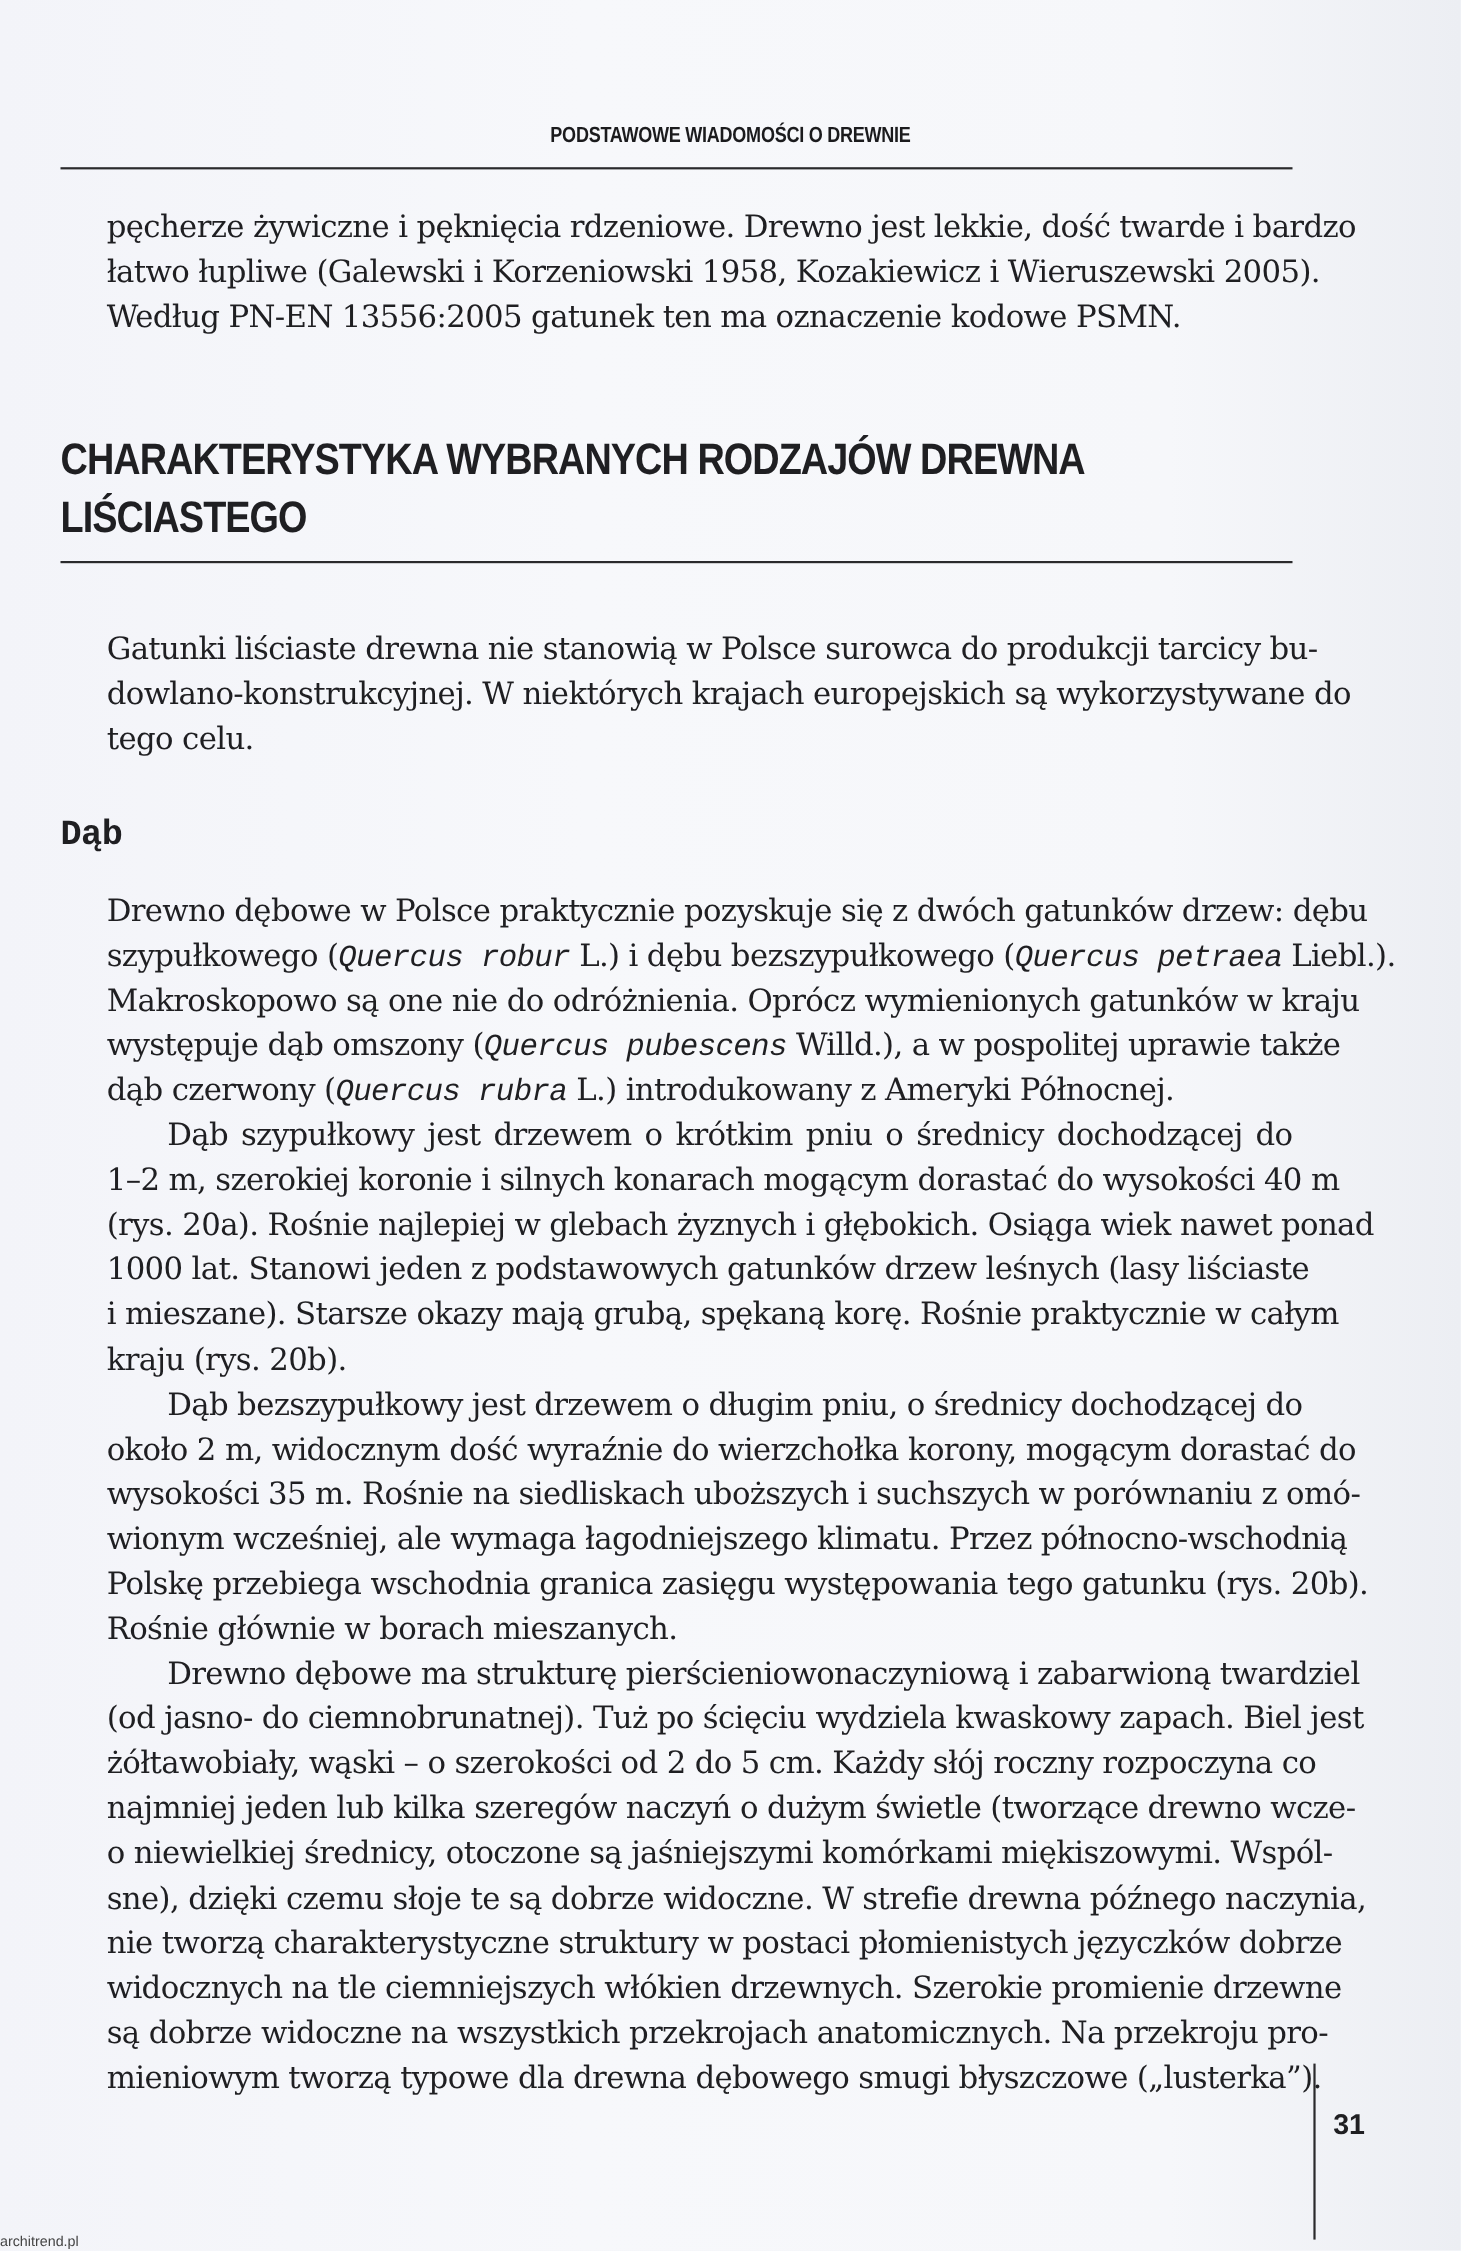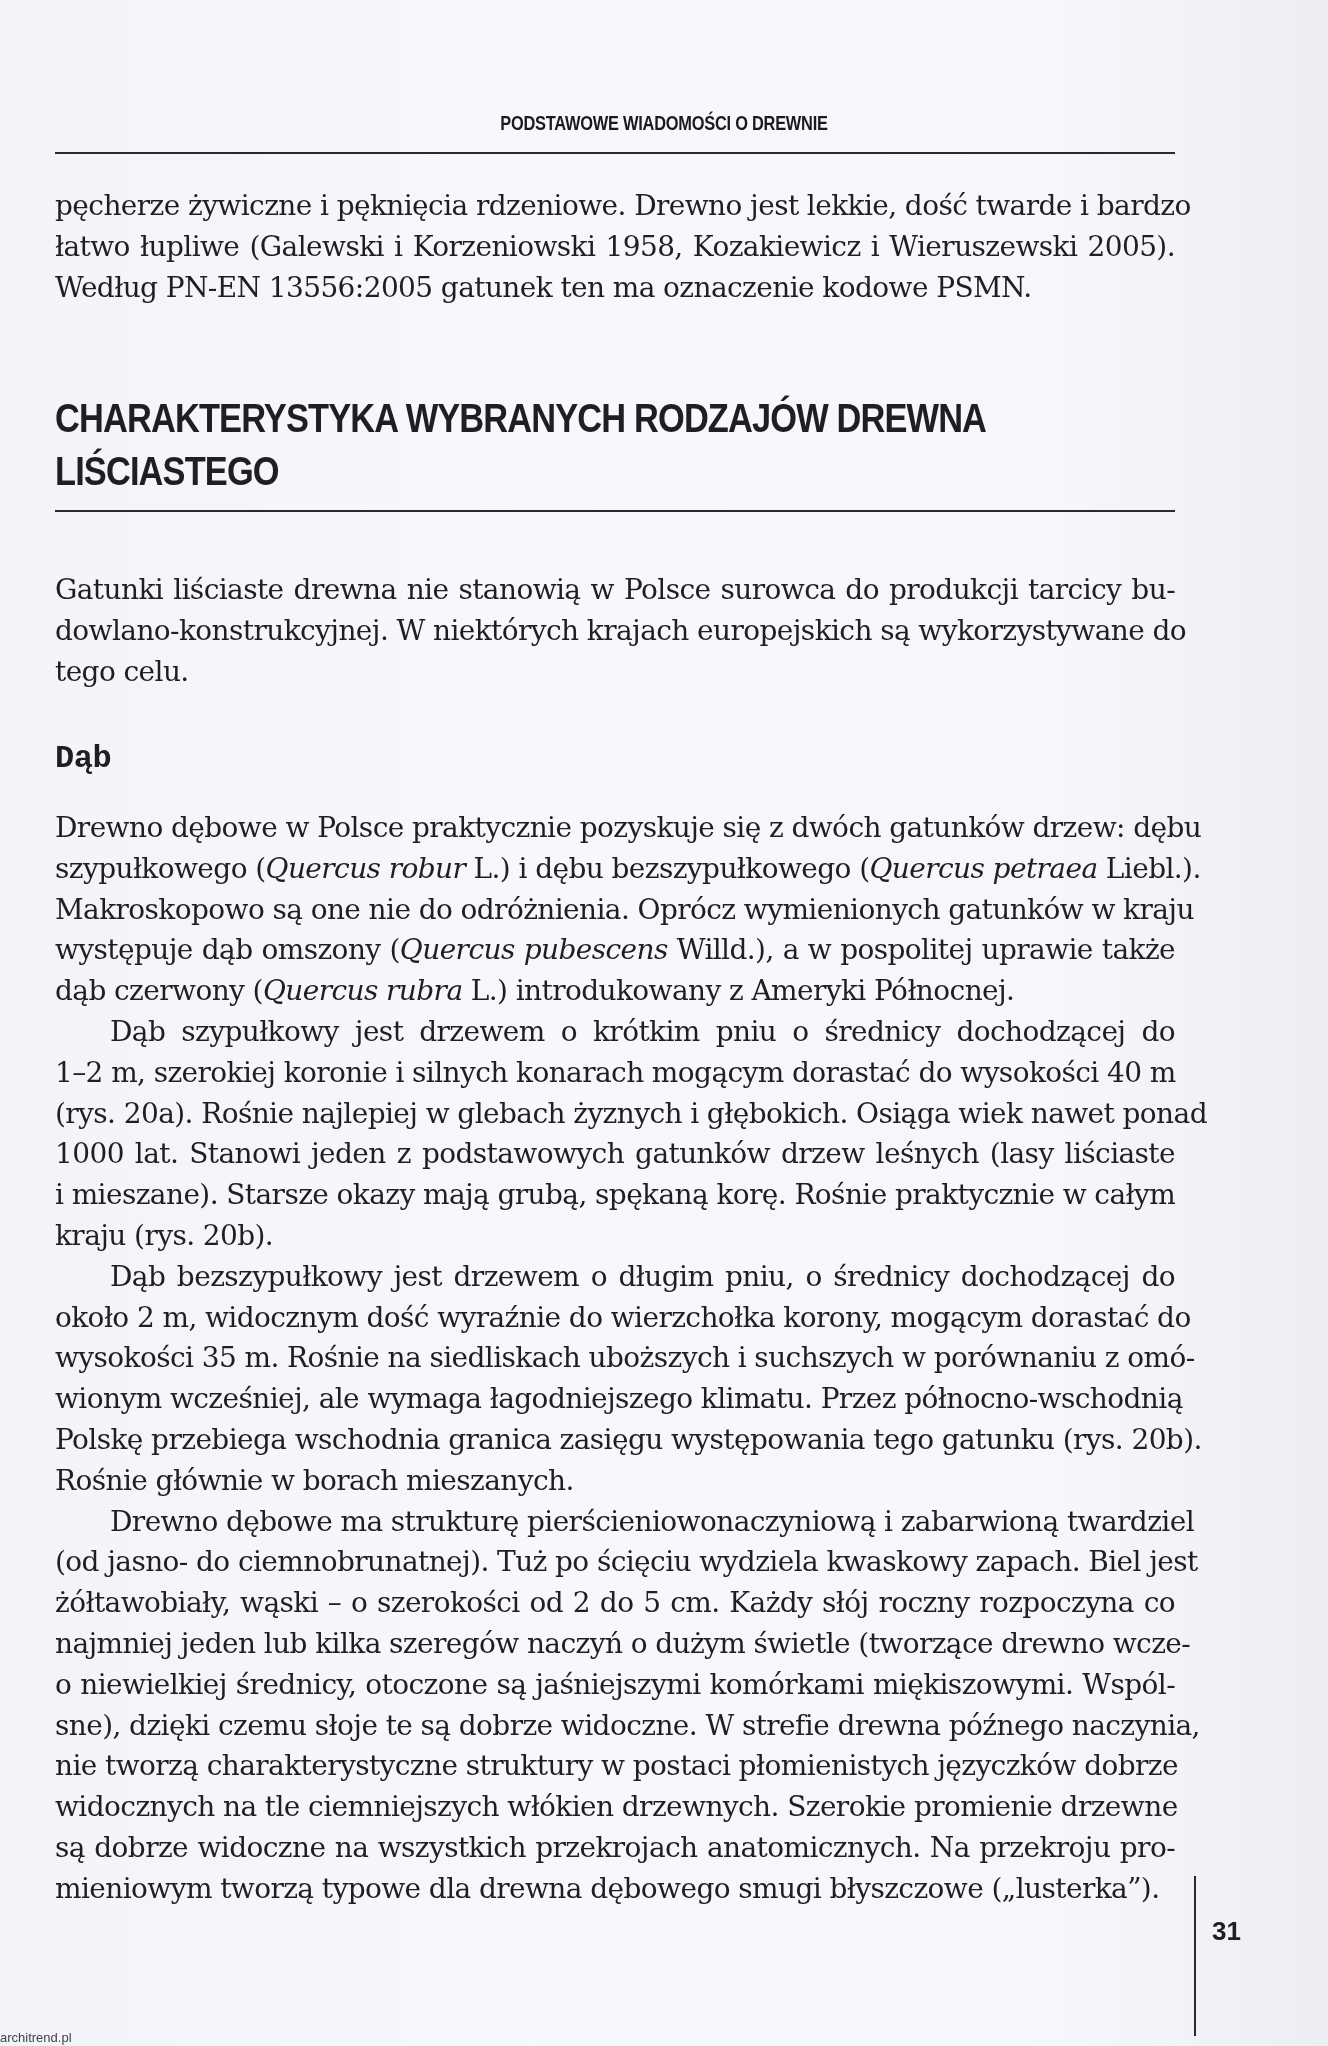--- a/index.html
+++ b/index.html
@@ -6,32 +6,32 @@
   body{width:1328px;height:2046px;position:relative;overflow:hidden;
        background:#f5f6fa;font-family:"DejaVu Serif","Liberation Serif",serif;color:#1f1f22;}
   .page{position:absolute;left:0;top:0;width:1328px;height:2046px;
         background:linear-gradient(90deg,#f3f4f9 0%,#f7f8fb 40%,#f6f7fa 80%,#eceef3 100%);}
   .running-head{position:absolute;left:0;width:1328px;top:112px;text-align:center;
         font-family:"Liberation Sans",sans-serif;font-weight:bold;font-size:20px;letter-spacing:-0.3px;
         transform:scaleX(0.82);color:#1b1b1d;}
   .rule{position:absolute;left:55px;width:1120px;height:2px;background:#2a2a2c;}
   .text{position:absolute;left:55px;width:1120px;font-size:28px;line-height:40.8px;
         text-align:justify;letter-spacing:-0.6px;}
-  .text .line{display:block;height:40.8px;white-space:nowrap;text-align-last:justify;text-align:justify;}
+  .text .line{display:block;height:40.8px;white-space:nowrap;text-align-last:justify;text-align:justify;margin-left:42px;}
   .text .line.last{text-align-last:left;}
   .text .line.indent{text-indent:55px;}
   .h1{position:absolute;left:55px;font-family:"Liberation Sans",sans-serif;font-weight:bold;
       font-size:40px;line-height:68px;letter-spacing:-1px;transform-origin:left top;transform:scaleX(0.86);}
   .h2{position:absolute;left:55px;top:740px;font-family:Liberation Mono, monospace;font-weight:bold;
       font-size:32px;letter-spacing:-0.5px;}
   .page-num{position:absolute;left:1212px;top:1916px;font-family:Liberation Sans, sans-serif;font-weight:bold;
       font-size:26px;}
   .vline{position:absolute;left:1194px;top:1876px;width:2px;height:160px;background:#2a2a2c;}
   .footer{position:absolute;left:0;top:2030px;font-family:"Liberation Sans",sans-serif;font-size:13px;color:#444;}
-  i{font-style:italic;}
+  i{font-style:italic;font-family:Liberation Mono, monospace;}
 </style>
 </head>
 <body>
 
 <div class="page">
 
   <div class="running-head">PODSTAWOWE WIADOMOŚCI O DREWNIE</div>
   <div class="rule" style="top:152px"></div>
 
   <div class="text" style="top:186px">

